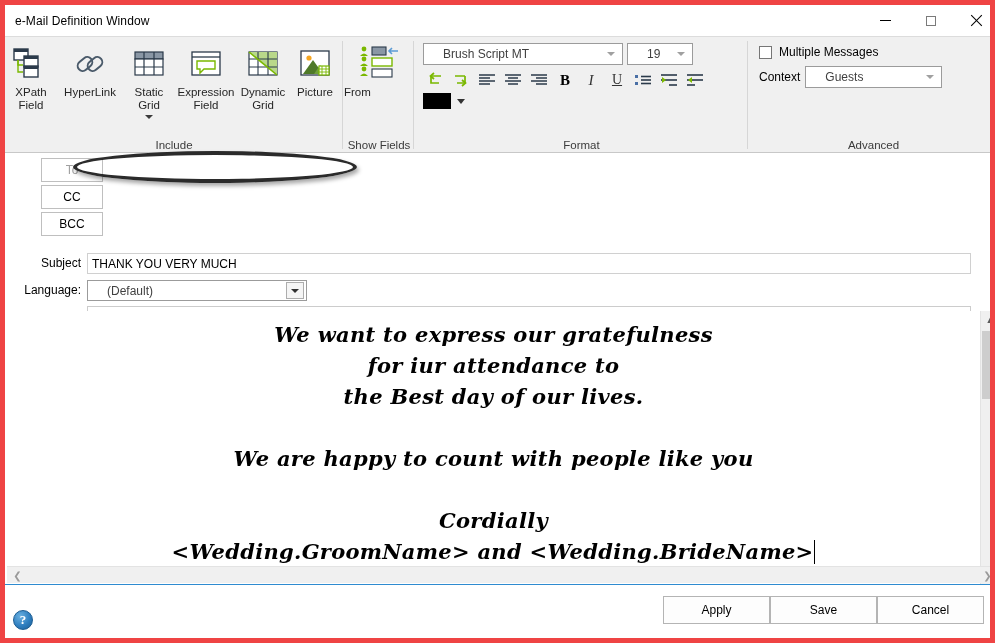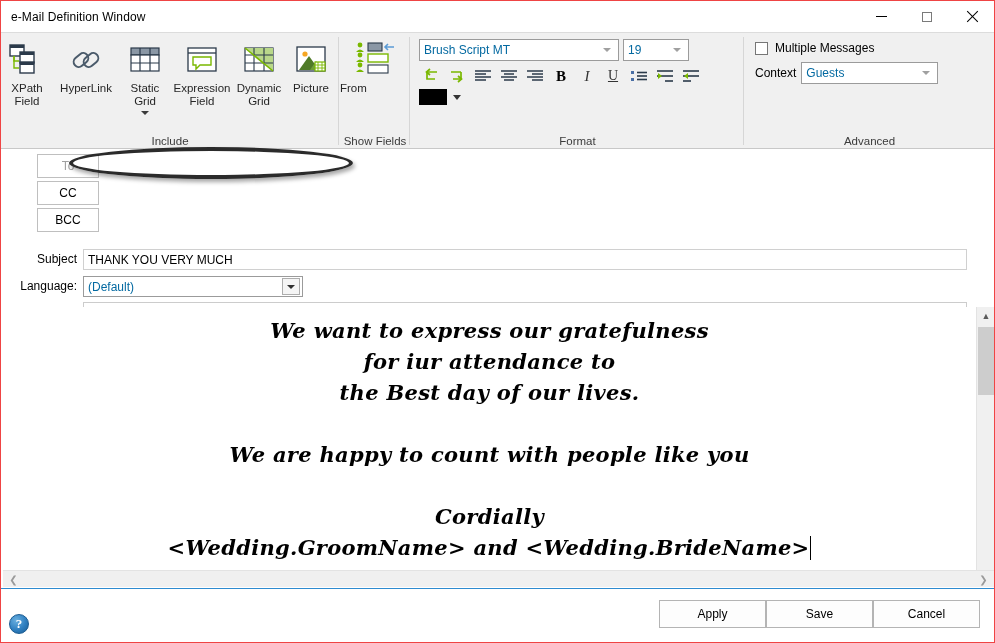--- a/index.html
+++ b/index.html
@@ -5,21 +5,21 @@
   * { box-sizing: border-box; }
   html, body {
     margin: 0; padding: 0;
     background: #ffffff;
     font-family: "Liberation Sans", sans-serif;
   }
   #app {
     position: relative;
     width: 995px; height: 643px;
     background: #ffffff;
-    border: 1px solid #ef4444;
+    border: 5px solid #ef4444;
     overflow: hidden;
   }
 
   
   .titlebar {
     position: absolute; left: 0; top: 0;
     width: 993px; height: 31px;
     background: #ffffff;
     display: flex; align-items: center;
   }
@@ -88,21 +88,21 @@
   .fromgrp .lbl { text-align:center; font-size: 11.5px; color:#262626; }
 
   
   .fmt-row1 { position: absolute; top: 6px; left: 8px; display: flex; gap: 4px; }
   .fmt-row2 { position: absolute; top: 32px; left: 8px; display: flex; align-items:center; gap: 2px; }
   .fmt-row3 { position: absolute; top: 56px; left: 8px; display: flex; align-items:center; }
 
   .combo {
     height: 22px; background: #fff; border: 1px solid #9b9b9b;
     display: flex; align-items: center; position: relative;
-    font-size: 12px; color: #0369a1; padding-left: 4px;
+    font-size: 12px; color: #404040; padding-left: 19px;
     cursor: default;
   }
   .combo .cv { flex: 1; overflow: hidden; white-space: nowrap; }
   .combo .carr {
     width: 0; height: 0; margin-right: 7px;
     border-left: 4px solid transparent; border-right: 4px solid transparent;
     border-top: 4px solid #a0a0a0;
   }
   .combo-font { width: 200px; }
   .combo-size { width: 66px; }

